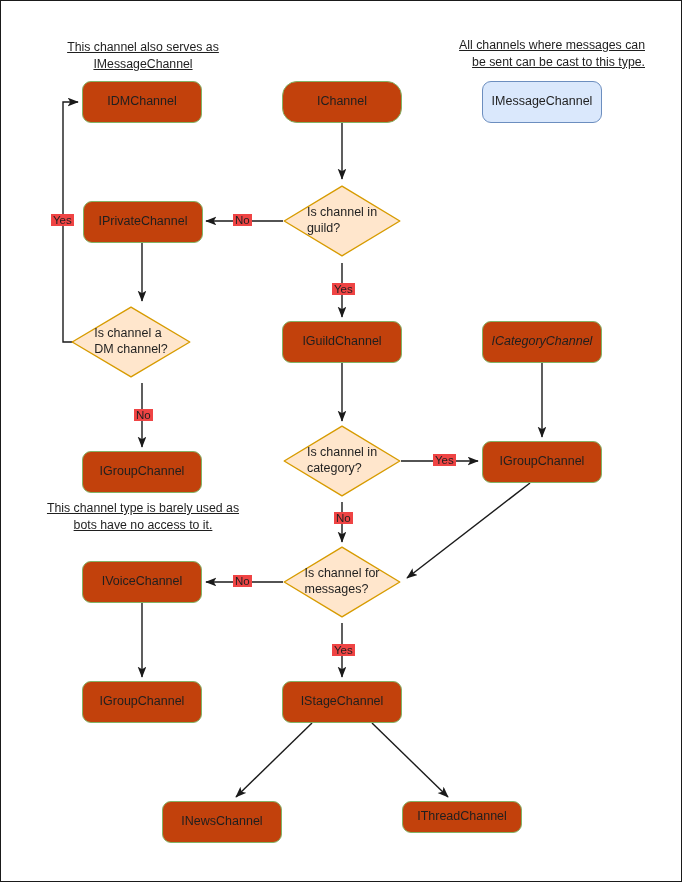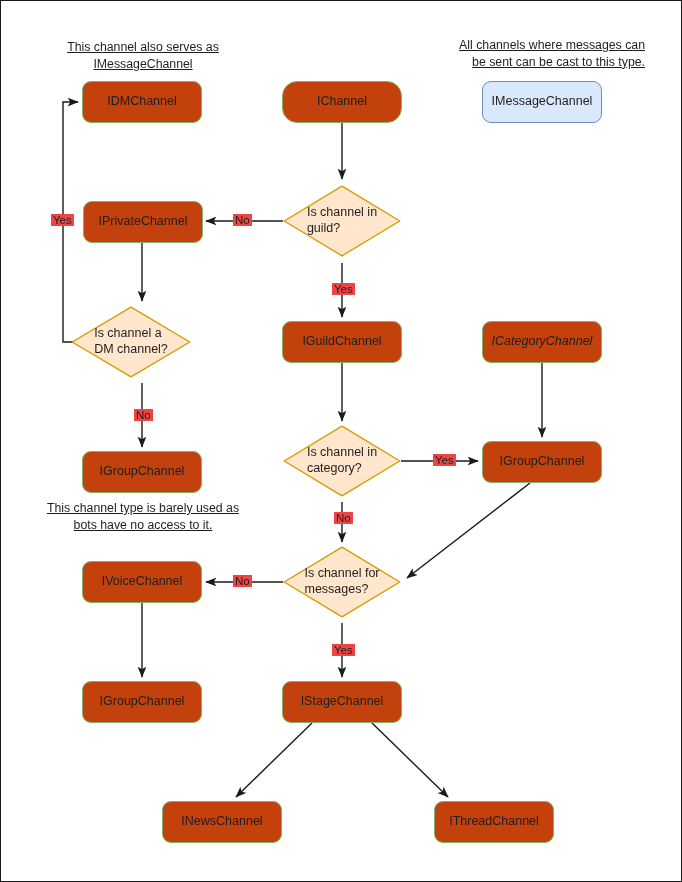--- a/index.html
+++ b/index.html
@@ -125,21 +125,21 @@
       <div class="node blue" style="left: 481px; top: 80px; width: 120px; height: 42px;">IMessageChannel</div>
       <div class="node green" style="left: 82px; top: 200px; width: 120px; height: 42px;">IPrivateChannel</div>
       <div class="node green" style="left: 281px; top: 320px; width: 120px; height: 42px;">IGuildChannel</div>
       <div class="node green" style="left: 481px; top: 320px; width: 120px; height: 42px; font-style: italic;">ICategoryChannel</div>
       <div class="node green" style="left: 81px; top: 450px; width: 120px; height: 42px;">IGroupChannel</div>
       <div class="node green" style="left: 481px; top: 440px; width: 120px; height: 42px;">IGroupChannel</div>
       <div class="node green" style="left: 81px; top: 560px; width: 120px; height: 42px;">IVoiceChannel</div>
       <div class="node green" style="left: 81px; top: 680px; width: 120px; height: 42px;">IGroupChannel</div>
       <div class="node green" style="left: 281px; top: 680px; width: 120px; height: 42px;">IStageChannel</div>
       <div class="node green" style="left: 161px; top: 800px; width: 120px; height: 42px;">INewsChannel</div>
-      <div class="node green" style="left: 401px; top: 800px; width: 120px; height: 42px; margin-left: 32px;">IThreadChannel</div>
+      <div class="node green" style="left: 401px; top: 800px; width: 120px; height: 32px;">IThreadChannel</div>
     </div>
   <div id="decision-layer">
       <div class="diamond" style="left: 282px; top: 184px; width: 118px; height: 72px;">
         <svg width="118" height="72" viewBox="0 0 118 72" style="display: block;">
           <polygon points="59,1.2 116.8,36 59,70.8 1.2,36" fill="#ffe6cc" stroke="#d79b00" stroke-width="1.4" stroke-linejoin="round"></polygon>
         </svg>
         <div class="dtext">Is channel in
 guild?</div>
       </div>
       <div class="diamond" style="left: 70px; top: 305px; width: 120px; height: 72px;">

